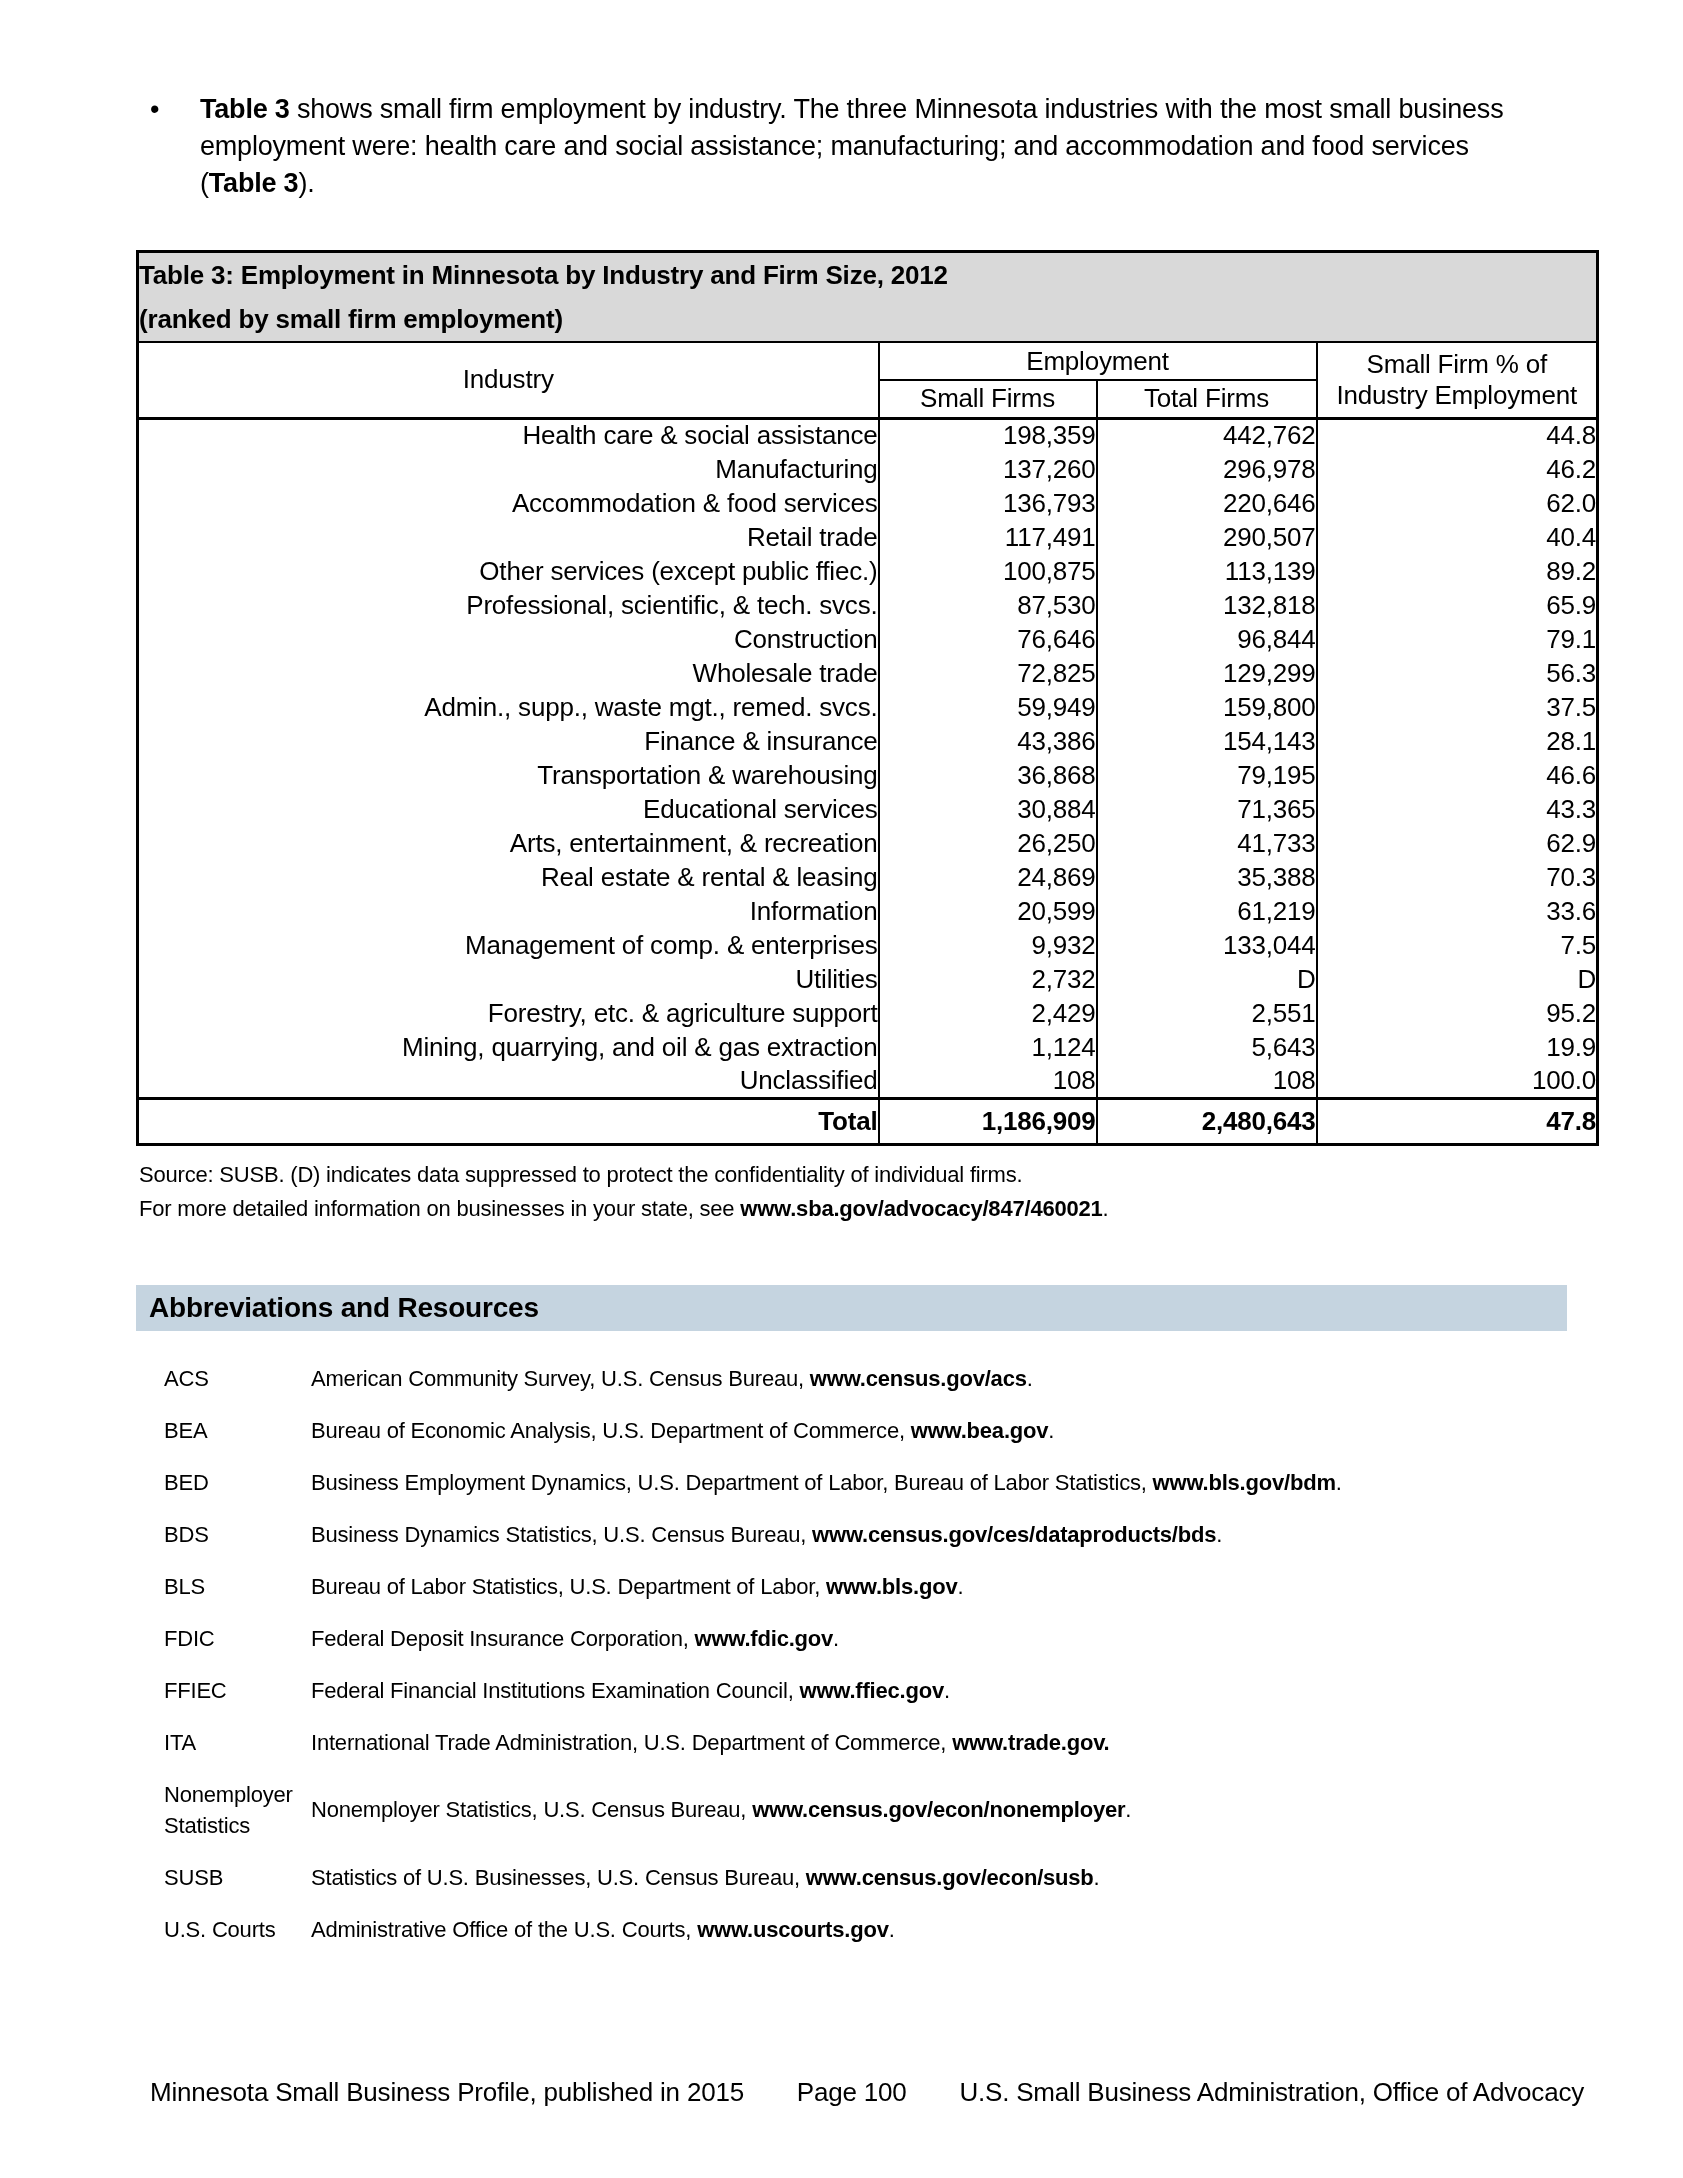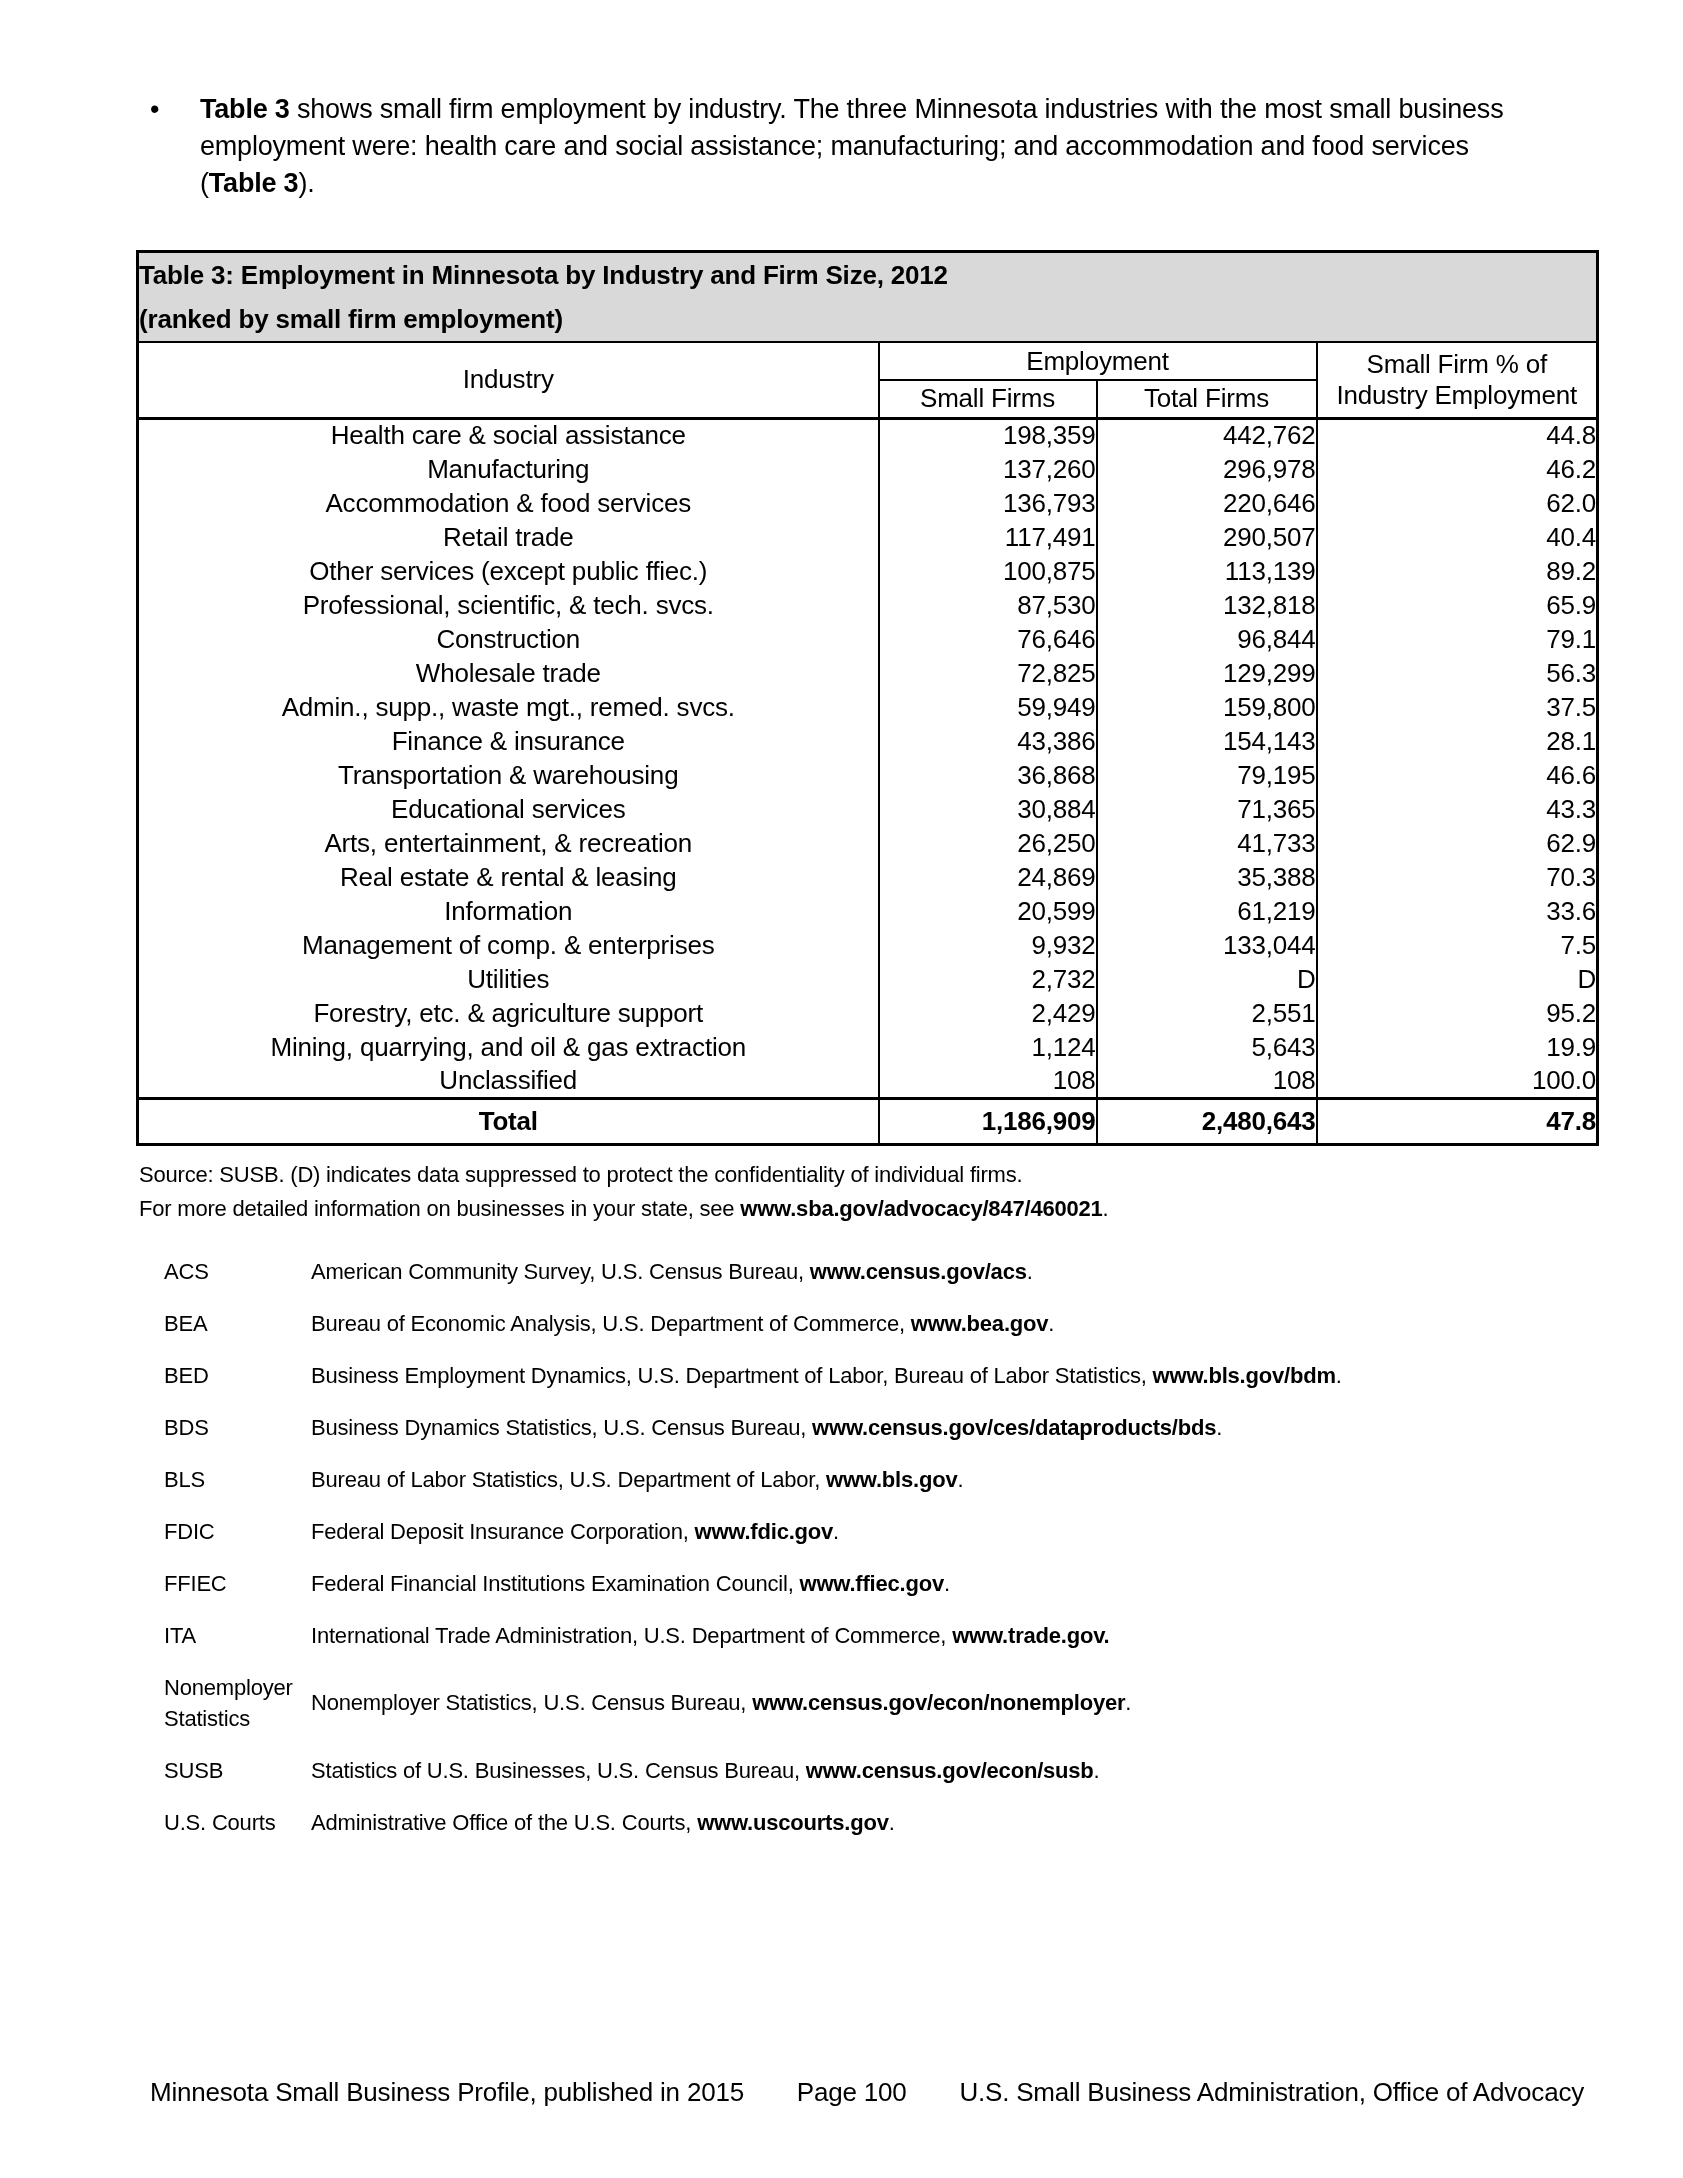--- a/index.html
+++ b/index.html
@@ -35,21 +35,21 @@
     font-size: 28px; line-height: 44px;
     padding: 3px 0 5px;
     border-bottom: 2px solid #000;
   }
   .col-div { border-left: 2px solid #000; }
   .hdr td { text-align: center; height: 38px; }
   .hdr-bot { border-bottom: 3px solid #000; }
   .emp-hdr { border-bottom: 2px solid #000; }
   .pct-hdr { line-height: 31px; }
   .data-row td { height: 34px; }
-  .c-ind { padding-left: 14px; text-align: center; }
+  .c-ind { padding-left: 14px; text-align: right; }
   .c-num { padding-right: 51px; text-align: right; }
   .c-pct { padding-right: 79px; text-align: right; }
   .total-row td { border-top: 3px solid #000; height: 46px; font-weight: bold; }
 
   
   .src { margin: 14px 0 0 3px; font-size: 22px; line-height: 30px; }
   .src2 { margin: 4px 0 0 3px; font-size: 22px; line-height: 30px; }
 
   
   .section-bar {
@@ -234,20 +234,21 @@
         <td class="c-num col-div">1,186,909</td>
         <td class="c-num col-div">2,480,643</td>
         <td class="c-pct col-div">47.8</td>
       </tr>
     </tbody>
   </table>
 
   <div class="src">Source: SUSB. (D) indicates data suppressed to protect the confidentiality of individual firms.</div>
   <div class="src2"><span>For more detailed information on businesses in your state, see </span><span class="b">www.sba.gov/advocacy/847/460021</span><span>.</span></div>
 
+  <div class="section-bar">Abbreviations and Resources</div>
 
   <div class="abbr-list">
     <div class="abbr-row">
         <div class="abbr-label">ACS</div>
         <div class="abbr-desc"><span>American Community Survey, U.S. Census Bureau, </span><span class="b">www.census.gov/acs</span><span>.</span></div>
       </div>
       <div class="abbr-row">
         <div class="abbr-label">BEA</div>
         <div class="abbr-desc"><span>Bureau of Economic Analysis, U.S. Department of Commerce, </span><span class="b">www.bea.gov</span><span>.</span></div>
       </div>

